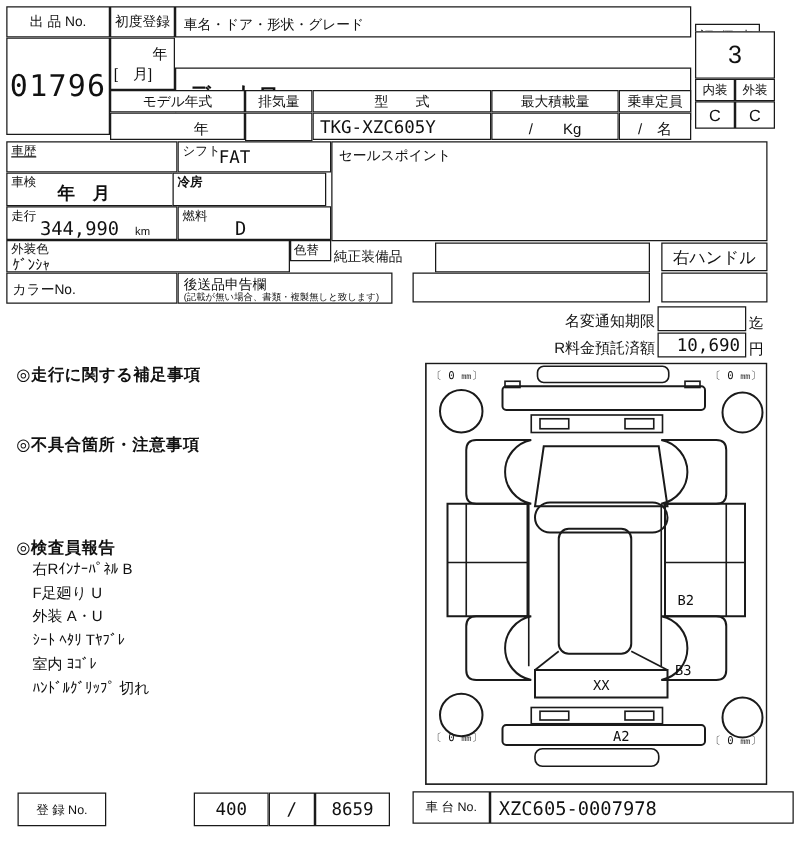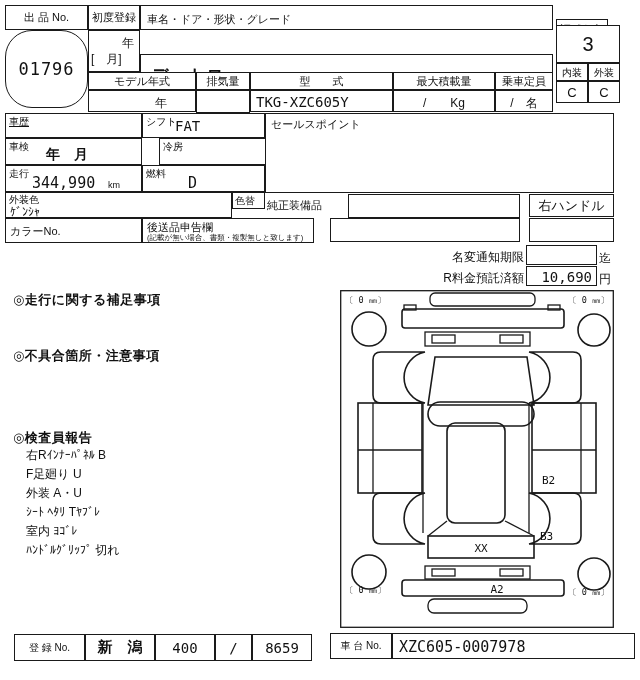--- a/index.html
+++ b/index.html
@@ -7,21 +7,21 @@
     position:relative;width:640px;height:680px;background:#fff;
     font-family:"Liberation Sans","DejaVu Sans",sans-serif;color:#111;
     overflow:hidden;
   }
   .abs{position:absolute;box-sizing:border-box;}
   .bx{position:absolute;box-sizing:border-box;border:1.4px solid #1a1a1a;background:#fff;}
   .cc{display:flex;align-items:center;justify-content:center;}
   .lbl{font-size:10px;line-height:11px;}
   .mono{font-family:"DejaVu Sans Mono","Liberation Mono",monospace;}
   .hd{font-size:11px;}
-  .big{font-size:17px;letter-spacing:1px;border-radius:27px;}
+  .big{font-size:24px;letter-spacing:1px;}
   .sec-title{font-size:13px;font-weight:600;letter-spacing:.5px;}
   .insp-item{font-size:12px;height:19px;line-height:19px;white-space:pre;}
   svg text{font-family:"DejaVu Sans Mono","Liberation Mono",monospace;fill:#111;}
   svg .ln{fill:none;stroke:#1a1a1a;stroke-width:1.3;}
   svg .ln2{fill:none;stroke:#1a1a1a;stroke-width:1.6;}
 </style>
 </head>
 <body>
 
 <div id="sheet">
@@ -62,21 +62,21 @@
   </div>
   <div class="bx" style="left:142px;top:113px;width:123px;height:25px;">
     <span class="lbl abs" style="left:3px;top:2px;">シフト</span>
     <span class="mono abs" style="left:32px;top:4px;font-size:14px;">FAT</span>
   </div>
 
   <div class="bx" style="left:5px;top:138px;width:137px;height:27px;">
     <span class="lbl abs" style="left:3px;top:2px;">車検</span>
     <span class="abs" style="left:40px;top:7px;font-size:14px;font-weight:600;">年　月</span>
   </div>
-  <div class="bx" style="left:159px;top:138px;width:123px;height:27px;">
+  <div class="bx" style="left:138px;top:138px;width:123px;height:27px;font-weight:bold;">
     <span class="lbl abs" style="left:3px;top:2px;">冷房</span>
   </div>
 
   <div class="bx" style="left:5px;top:165px;width:137px;height:27px;">
     <span class="lbl abs" style="left:3px;top:2px;">走行</span>
     <span class="mono abs" style="left:26px;top:8px;font-size:15px;">344,990</span>
     <span class="abs" style="left:102px;top:14px;font-size:9px;">km</span>
   </div>
   <div class="bx" style="left:142px;top:165px;width:123px;height:27px;">
     <span class="lbl abs" style="left:3px;top:2px;">燃料</span>
@@ -178,21 +178,20 @@
     <rect class="ln2" x="62" y="290" width="162" height="16" rx="3"></rect>
     <rect class="ln" x="88" y="309" width="99" height="14" rx="6"></rect>
 
     <text x="202" y="194" font-size="11">B2</text>
     <text x="200" y="250" font-size="11">B3</text>
     <text x="141" y="262" font-size="11" text-anchor="middle">XX</text>
     <text x="157" y="303" font-size="11" text-anchor="middle">A2</text>
   </svg>
 
   <div class="bx cc" style="left:14px;top:634px;width:71px;height:27px;font-size:10px;">登 録 No.</div>
-  <div class="bx cc" style="left:85px;top:634px;width:70px;height:27px;font-size:15px;font-weight:600;">新　潟</div>
   <div class="bx cc mono" style="left:155px;top:634px;width:60px;height:27px;font-size:14px;">400</div>
   <div class="bx cc mono" style="left:215px;top:634px;width:37px;height:27px;font-size:14px;">/</div>
   <div class="bx cc mono" style="left:252px;top:634px;width:60px;height:27px;font-size:14px;">8659</div>
 
   <div class="bx cc" style="left:330px;top:633px;width:62px;height:26px;font-size:10px;">車 台 No.</div>
   <div class="bx mono" style="left:392px;top:633px;width:243px;height:26px;font-size:15px;padding:4px 0 0 6px;">XZC605-0007978</div>
 
 </div>
 
 </body></html>

